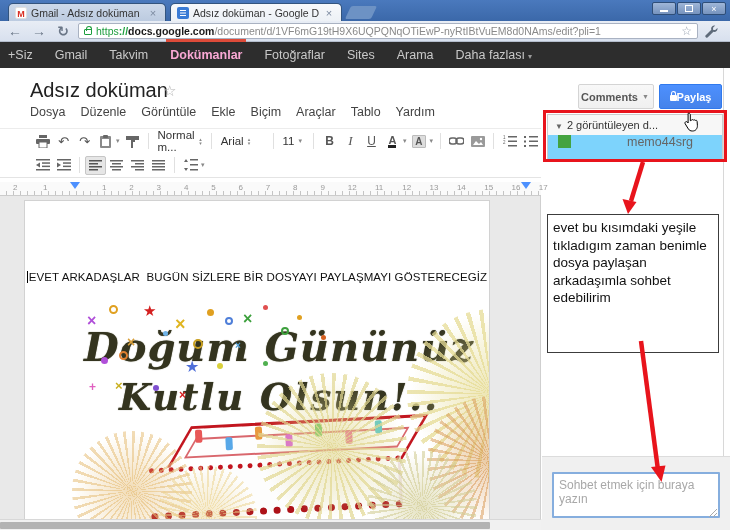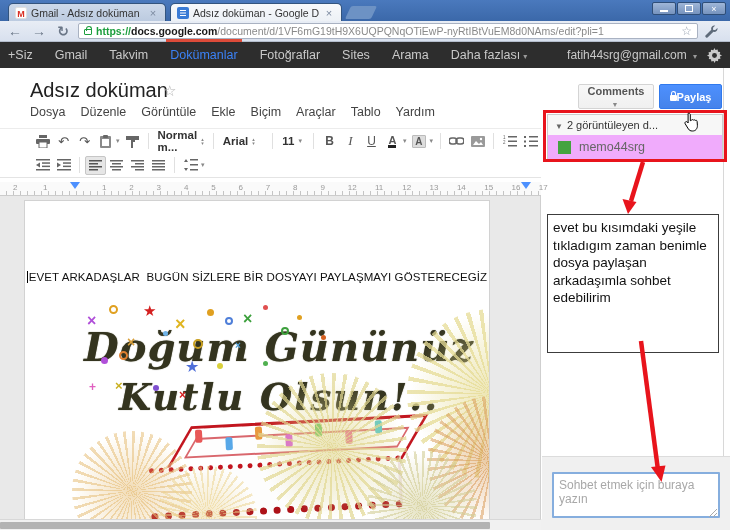--- a/index.html
+++ b/index.html
@@ -22,56 +22,56 @@
   .winbtns { right:4px; top:2px; display:flex; gap:1px; }
   .winbtn { width:24px; height:13px; background:linear-gradient(#9fb6d8,#7693be); border:1px solid #2f4e78; border-radius:2px; color:#fff; display:flex; align-items:center; justify-content:center; font-size:9px; }
   .winbtn .bar { width:8px; height:2px; background:#fff; margin-top:5px; }
   .winbtn .box { width:8px; height:7px; border:1.5px solid #fff; }
 
   #navbar { left:0; top:21px; width:730px; height:21px; background:linear-gradient(#e8edf5,#d8e0ee); border-bottom:1px solid #b4bdcc; display:flex; align-items:center; padding:0 6px; gap:6px; }
   .navicon { color:#6a7687; font-size:14px; line-height:1; width:18px; text-align:center; }
   #omnibox { flex:1; height:16px; background:#fff; border:1px solid #a9b2c2; border-radius:2px; display:flex; align-items:center; padding:0 5px; font-size:10.5px; white-space:nowrap; overflow:hidden; }
   .lock { width:8px; height:6px; border:1.5px solid #1c9e3d; border-radius:1px; position:relative; margin:2px 4px 0 0; flex:0 0 8px; }
   .lock:before { content:""; position:absolute; left:1px; top:-4px; width:4px; height:4px; border:1.2px solid #1c9e3d; border-bottom:none; border-radius:3px 3px 0 0; }
-  .url-scheme { color:#1c9e3d; font-weight:bold; }
+  .url-scheme { color:#1c9e3d; font-weight:normal; }
   .url-sep { color:#1c9e3d; font-weight:bold; }
   .url-domain { color:#1a1a1a; font-weight:bold; }
   .url-path { color:#8a8a8a; flex:1; overflow:hidden; text-overflow:clip; }
   .omni-star { color:#9aa4b2; font-size:12px; margin-left:4px; }
   #wrench { width:20px; text-align:center; }
 
   
   #gbar { left:0; top:42px; width:730px; height:26px; background:#2d2d2d; display:flex; align-items:center; padding:0 8px; }
   .gitem { position:relative; color:#c9c9c9; font-size:12.5px; margin-right:22px; padding:6px 0; }
-  .gitem.active { color:#3b82f6; font-weight:normal; }
+  .gitem.active { color:#f9a8d4; font-weight:bold; }
   .gitem.active:before { content:""; position:absolute; left:-4px; right:-4px; top:-3px; height:3px; background:#dd4b39; }
   .gitem .caret, .gacct .caret { font-size:8px; color:#999; margin-left:3px; }
   #gbar-right { margin-left:auto; display:flex; align-items:center; gap:10px; }
   .gacct { color:#c9c9c9; font-size:12px; }
 
   
   #doc-title { left:30px; top:79px; font-size:20px; color:#222; }
   #title-star { left:163px; top:82px; color:#b5b5b5; font-size:15px; }
   .btn { height:25px; border-radius:2px; font-size:11px; font-weight:bold; display:flex; align-items:center; justify-content:center; }
-  #btn-comments { left:578px; top:84px; width:76px; background:linear-gradient(#f8f8f8,#f0f0f0); border:1px solid #d4d4d4; color:#555; gap:4px;flex-direction:column; }
+  #btn-comments { left:578px; top:84px; width:76px; background:linear-gradient(#f8f8f8,#f0f0f0); border:1px solid #d4d4d4; color:#555; gap:4px; }
   #btn-share { left:659px; top:84px; width:63px; background:linear-gradient(#4d90fe,#4683ea); border:1px solid #3079ed; color:#fff; }
   .sharelock { width:7px; height:6px; background:#fff; border-radius:1px; position:relative; margin-top:2px; }
   .sharelock:before { content:""; position:absolute; left:1px; top:-4px; width:3px; height:4px; border:1.3px solid #fff; border-bottom:none; border-radius:3px 3px 0 0; }
 
   #menubar { left:30px; top:105px; display:flex; gap:15px; }
   .menu-item { font-size:12.5px; color:#444; }
 
   
   #tbar1 { left:0; top:128px; width:541px; height:25px; border-top:1px solid #ececec; display:flex; align-items:center; padding-left:32px; color:#555; }
   #tbar2 { left:0; top:153px; width:541px; height:25px; display:flex; align-items:center; padding-left:32px; color:#555; border-bottom:1px solid #e4e4e4; }
   .ticon { width:21px; height:19px; display:flex; align-items:center; justify-content:center; font-size:13px; border-radius:2px; flex:0 0 auto; }
   .ticon.pressed { background:#e6e6e6; border:1px solid #c6c6c6; }
   .tsep { width:1px; height:16px; background:#e0e0e0; margin:0 5px; flex:0 0 1px; }
   .ddcaret { font-size:7px; color:#888; margin:0 2px 0 0; }
-  .tselect { display:flex; align-items:center; font-size:11.5px; color:#333; gap:4px; padding:0 4px;font-weight:bold; }
+  .tselect { display:flex; align-items:center; font-size:11.5px; color:#333; gap:4px; padding:0 4px; }
   .spin { display:flex; flex-direction:column; font-size:5px; color:#888; line-height:4px; }
   .tbold { font-weight:bold; font-size:12px; }
   .titalic { font-style:italic; font-family:"Liberation Serif",serif; font-size:13px; }
   .tunder { text-decoration:underline; font-size:12px; }
   .tcolor { font-size:11px; font-weight:bold; border-bottom:3px solid #222; line-height:10px; }
   .thigh { font-size:10px; font-weight:bold; background:#ddd; border:1px solid #bbb; padding:0 2px; border-radius:1px; }
   svg.glyph { display:block; }
 
   
   #ruler { left:0; top:182px; width:541px; height:14px; background:#fafafa; border-bottom:1px solid #ccc;
@@ -97,21 +97,21 @@
   .cake { position:absolute; left:78px; top:118px; width:292px; height:98px; transform:rotate(-3deg); }
   .cake-top { position:absolute; left:34px; top:2px; width:238px; height:44px; background:#fefefe; border:3px solid #c2161f; transform:skewX(-33deg); box-shadow:inset 0 0 0 9px #fff,inset 0 0 0 11px rgba(196,22,30,.65); }
   .cake-front { position:absolute; left:4px; top:42px; width:252px; height:52px; background:#fdfdfd; border-top:5px dotted #c2161f; border-bottom:7px dotted #ad1118; border-right:3px solid #f0e4e4; }
   .candle { position:absolute; width:7px; height:13px; border-radius:2px; }
 
   
   #side-divider { left:723px; top:68px; width:1px; height:462px; background:#d8d8d8; }
   #viewers { left:547px; top:114px; width:176px; height:45px; background:#f7f7f7; border:1px solid #ccc; }
   #viewers-head { position:absolute; left:7px; top:4px; font-size:11px; color:#333; }
   #viewers-head .caret { font-size:8px; color:#666; margin-right:4px; }
-  #viewer-row { position:absolute; left:0; top:20px; width:100%; height:24px; display:flex; align-items:center; background:#f0abfc; }
+  #viewer-row { position:absolute; left:0; top:20px; width:100%; height:24px; display:flex; background:#7dd3fc;gap:48px; }
   .viewer-sq { width:13px; height:13px; margin:0 8px 0 10px; }
   .viewer-name { font-size:12.5px; color:#666; }
 
   #notebox { left:547px; top:214px; width:172px; height:139px; background:#fff; border:1px solid #3c3c3c; padding:4px 5px; font-size:13.5px; line-height:1.3; color:#111; }
 
   #chatfooter { left:542px; top:456px; width:188px; height:74px; background:#f0f0f0; border-top:1px solid #dcdcdc; }
   #chatbox { position:absolute; left:10px; top:15px; width:168px; height:46px; background:#fff; border:2px solid #86aede; border-radius:1px; font-family:"Liberation Sans",sans-serif; font-size:12px; color:#333; padding:4px 5px; resize:none; outline:none; }
   #chatbox::placeholder { color:#a8a8a8; }
   .resize-grip { position:absolute; right:13px; top:52px; width:8px; height:8px; background:linear-gradient(135deg,transparent 0 50%,#aaa 50% 56%,transparent 56% 70%,#aaa 70% 76%,transparent 76%); }
 
@@ -176,29 +176,20 @@
   <span id="gbar-items" style="display:flex;align-items:center">
       <span class="gitem">+Siz</span>
       <span class="gitem">Gmail</span>
       <span class="gitem">Takvim</span>
       <span class="gitem active">Dokümanlar</span>
       <span class="gitem">Fotoğraflar</span>
       <span class="gitem">Sites</span>
       <span class="gitem">Arama</span>
       <span class="gitem">Daha fazlası<span class="caret">▾</span></span>
     </span>
-  <span id="gbar-right">
-    <span class="gacct"><span>fatih44srg@gmail.com</span> <span class="caret">▾</span></span>
-    <span>
-      <svg class="glyph" width="15" height="15" viewBox="0 0 16 16">
-          <path d="M8 0l1 2.2 2.4-.6.3 2.4 2.4.3-.6 2.4L16 8l-2.2 1 .6 2.4-2.4.3-.3 2.4-2.4-.6L8 16l-1-2.2-2.4.6-.3-2.4-2.4-.3.6-2.4L0 8l2.2-1-.6-2.4 2.4-.3.3-2.4 2.4.6z" fill="#c9c9c9"></path>
-          <circle cx="8" cy="8" r="2.6" fill="#2d2d2d"></circle>
-        </svg>
-    </span>
-  </span>
 </div>
 
 <div class="abs" id="doc-title">Adsız doküman</div>
 <div class="abs" id="title-star">☆</div>
 <div class="abs btn" id="btn-comments">
   <span>Comments</span>
     <span class="ddcaret">▼</span>
 </div>
 <div class="abs btn" id="btn-share">
   <span class="sharelock"></span>

